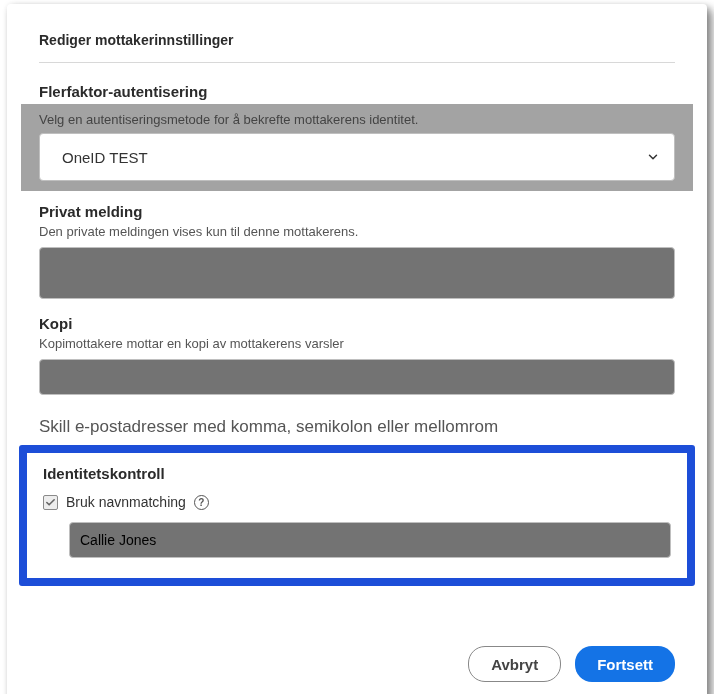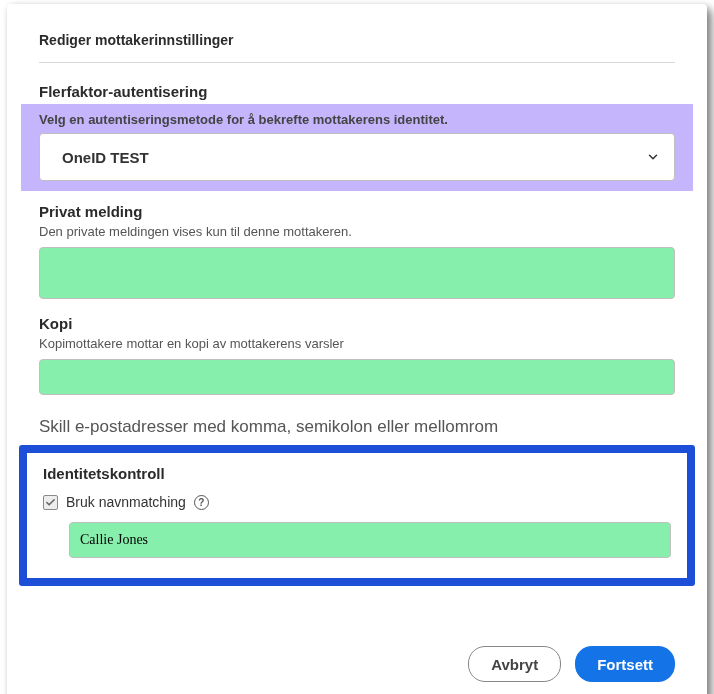--- a/index.html
+++ b/index.html
@@ -33,25 +33,24 @@
     font-weight: 700;
     color: #2b2b2b;
     margin-bottom: 4px;
   }
   .help-text {
     font-size: 13px;
     color: #555;
     margin-bottom: 8px;
   }
   .highlight-block {
-    background: #c4b5fd;
+    background: #a3a3a3;
     margin-left: -18px;
     margin-right: -18px;
     padding: 8px 18px 10px 18px;
-    font-weight: bold;
   }
   .highlight-block .help-text {
     color: #444;
     margin-bottom: 6px;
   }
   .select-wrap {
     position: relative;
     background: #fff;
     border: 1px solid #bfbfbf;
     border-radius: 4px;
@@ -71,22 +70,22 @@
     width: 14px;
     height: 14px;
   }
   .section { margin-top: 12px; }
   .text-input, .textarea-input {
     width: 100%;
     border: 1px solid #bfbfbf;
     border-radius: 4px;
     font-size: 14px;
     padding: 8px 10px;
-    font-family: Liberation Serif, serif;
-    background: #86efac;
+    font-family: Liberation Sans, sans-serif;
+    background: #737373;
   }
   .textarea-input { height: 52px; resize: none; }
   .text-input { height: 36px; }
   .sub-help {
     font-size: 17px;
     color: #555;
     margin-top: 22px;
   }
   .identity-box {
     border: 8px solid #1d4ed8;
@@ -174,21 +173,21 @@
         <span class="select-value">OneID TEST</span>
         <svg class="chevron" viewBox="0 0 24 24" fill="none" stroke="#333" stroke-width="2.5" stroke-linecap="round" stroke-linejoin="round">
             <polyline points="6 9 12 15 18 9"></polyline>
           </svg>
       </div>
     </div>
   </div>
 
   <div class="section">
     <div class="section-label">Privat melding</div>
-    <div class="help-text">Den private meldingen vises kun til denne mottakeren.</div>
+    <div class="help-text">Den private meldingen vises kun til denne mottakerens.</div>
     <textarea class="textarea-input" value="" style=""></textarea>
   </div>
 
   <div class="section">
     <div class="section-label">Kopi</div>
     <div class="help-text">Kopimottakere mottar en kopi av mottakerens varsler</div>
     <input type="text" class="text-input" value="" style="">
     <div class="sub-help">Skill e-postadresser med komma, semikolon eller mellomrom</div>
   </div>
 

